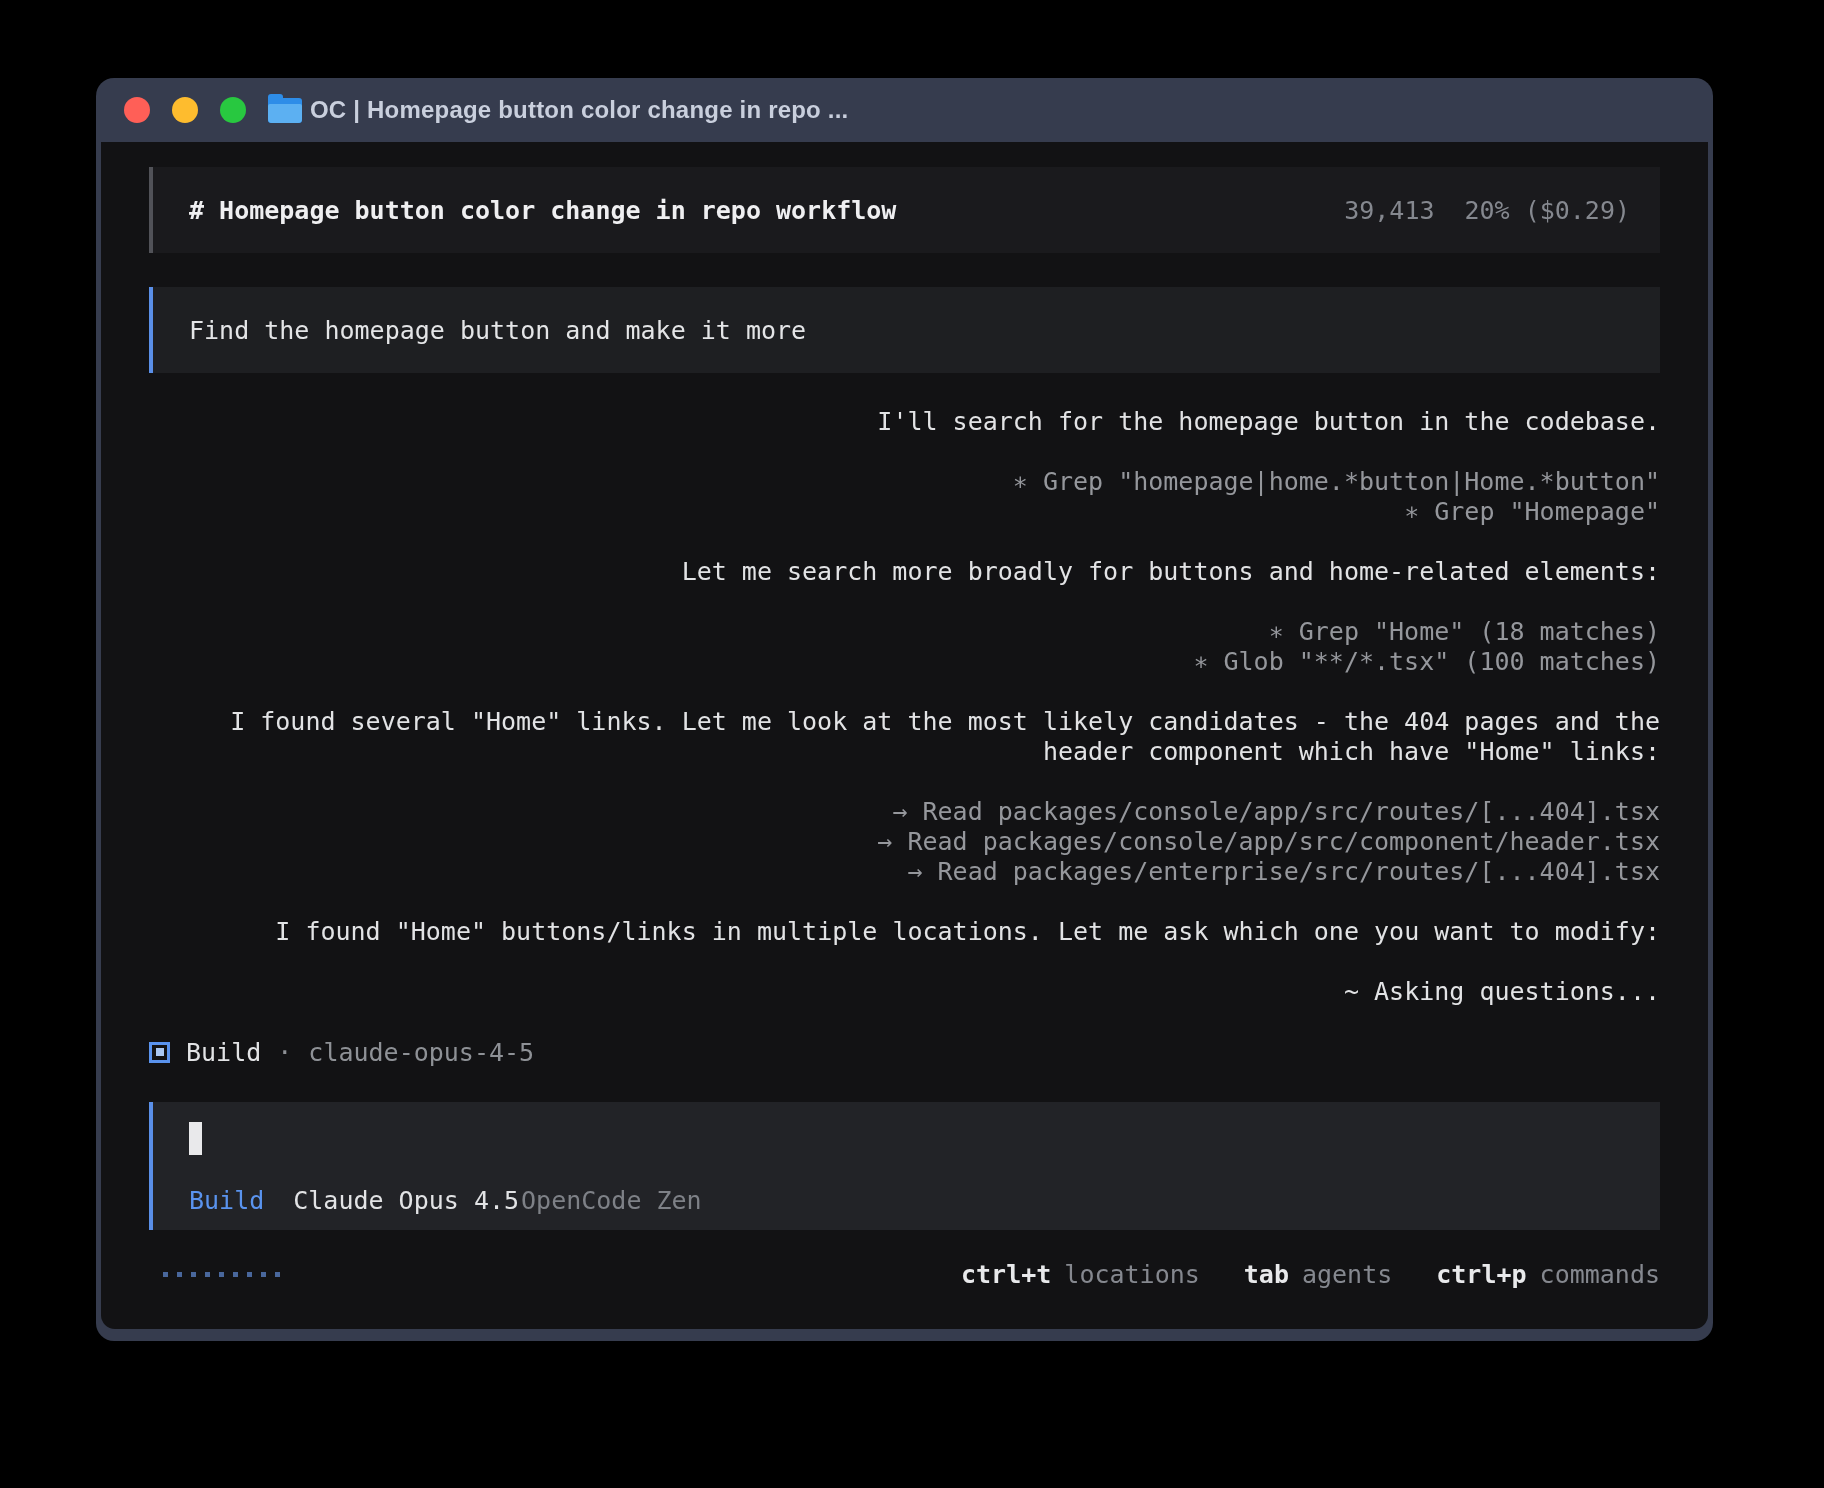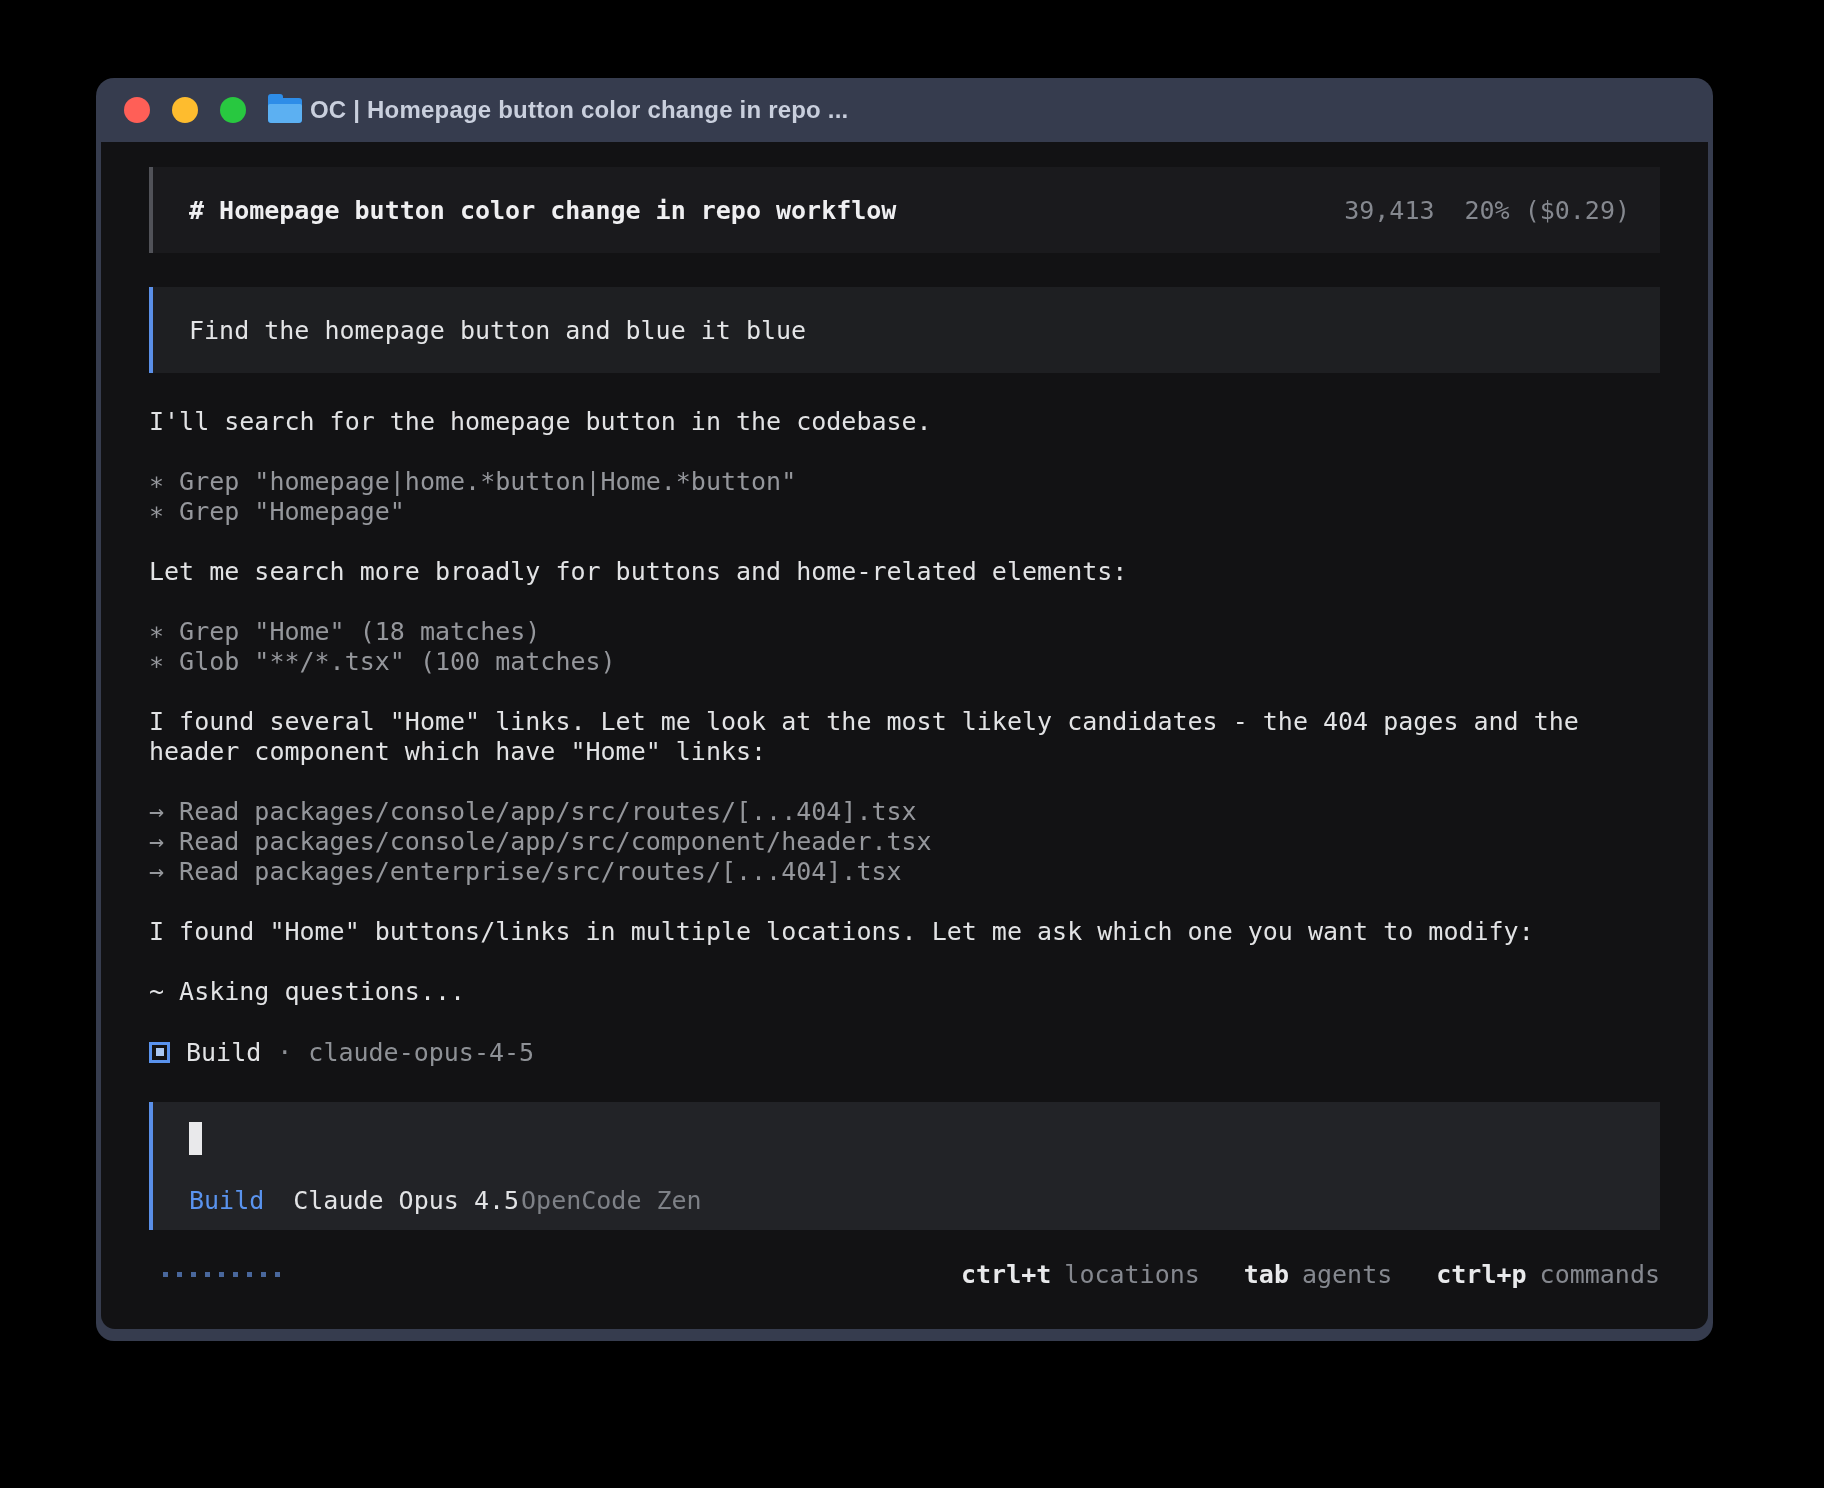--- a/index.html
+++ b/index.html
@@ -1,20 +1,20 @@
 <!DOCTYPE html>
 <html><head>
 <meta charset="utf-8">
 <style>
   * { margin:0; padding:0; box-sizing:border-box; }
   html,body { width:1824px; height:1488px; background:#000; overflow:hidden;
               font-family:"DejaVu Sans Mono","Liberation Mono",monospace; }
 
   .window { position:absolute; left:96px; top:78px; width:1617px; height:1263px;
-            background:#363c4e; border-radius:18px; }
+            background:#363c4e; border-radius:18px;text-align:right; }
 
   .titlebar { height:64px; display:flex; align-items:center; padding:0 28px; }
   .lights { display:flex; gap:22px; align-items:center; }
   .light { width:26px; height:26px; border-radius:50%; border:none; cursor:default; }
   .light.red    { background:#ff5f57; }
   .light.yellow { background:#febc2e; }
   .light.green  { background:#28c840; }
 
   .folder-icon { position:relative; width:34px; height:26px; margin:0 8px 0 22px; }
   .folder-icon .tab   { position:absolute; top:-3px; left:0; width:15px; height:9px; background:#2e8de8; border-radius:3px 3px 0 0; }
@@ -98,21 +98,21 @@
     <div class="block session-header">
       <span class="session-title"># Homepage button color change in repo workflow</span>
       <span class="session-stats">
         <span class="tokens">39,413</span>
         <span class="pct">20%</span>
         <span class="cost">($0.29)</span>
       </span>
     </div>
 
     <div class="block user-block">
-      <span>Find the homepage button and blue it blue</span>
+      <span>Find the homepage button and make it more</span>
     </div>
 
     <div class="transcript">
       <div id="transcript-lines">
           <div class="line white">I'll search for the homepage button in the codebase.</div>
           <div class="line gap"></div>
           <div class="line gray">∗ Grep "homepage|home.*button|Home.*button"</div>
           <div class="line gray">∗ Grep "Homepage"</div>
           <div class="line gap"></div>
           <div class="line white">Let me search more broadly for buttons and home-related elements:</div>

